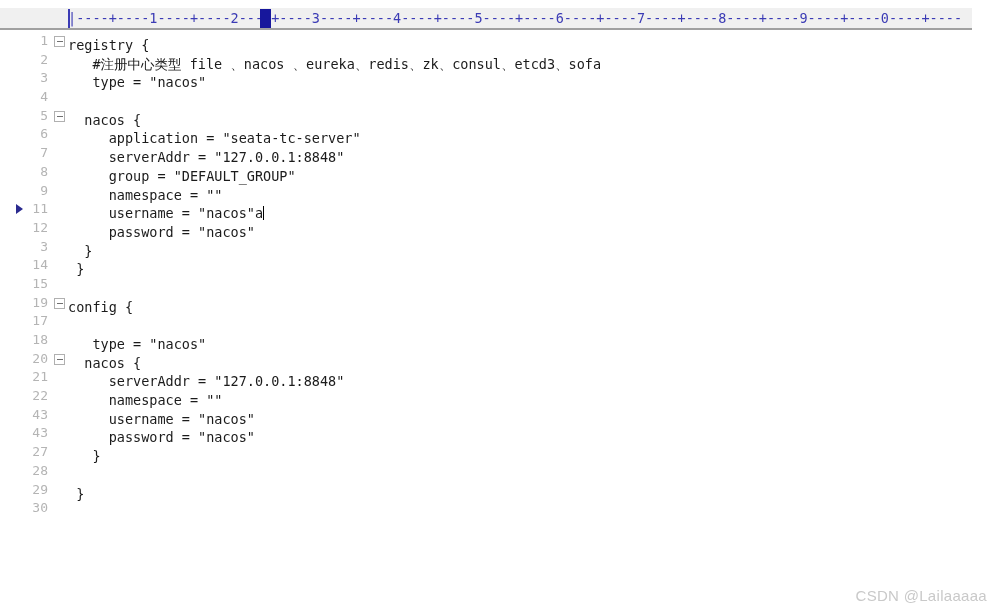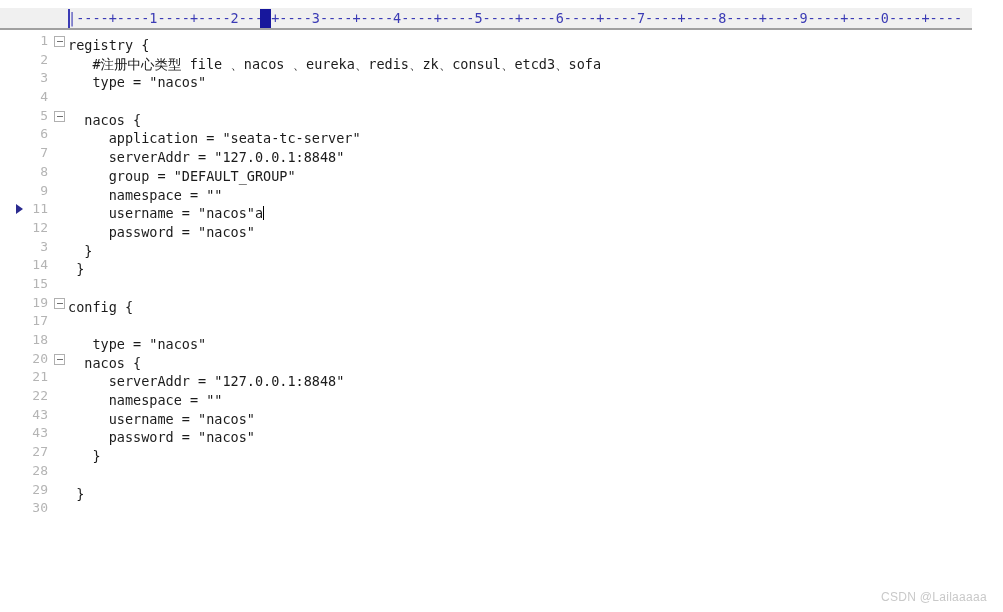--- a/index.html
+++ b/index.html
@@ -133,21 +133,21 @@
     vertical-align: -2px;
     margin-left: -0.5px;
   }
 
   
   #watermark {
     position: absolute;
     right: 16px;
     bottom: 8px;
     font-family: "Liberation Sans", sans-serif;
-    font-size: 12px;
+    font-size: 15px;
     color: #c9c9c9;
     letter-spacing: 0.3px;
   }
 </style>
 </head>
 <body>
 
 <div id="ruler-strip">
   <div id="ruler-pad"></div>
   <div id="ruler-origin"></div>

